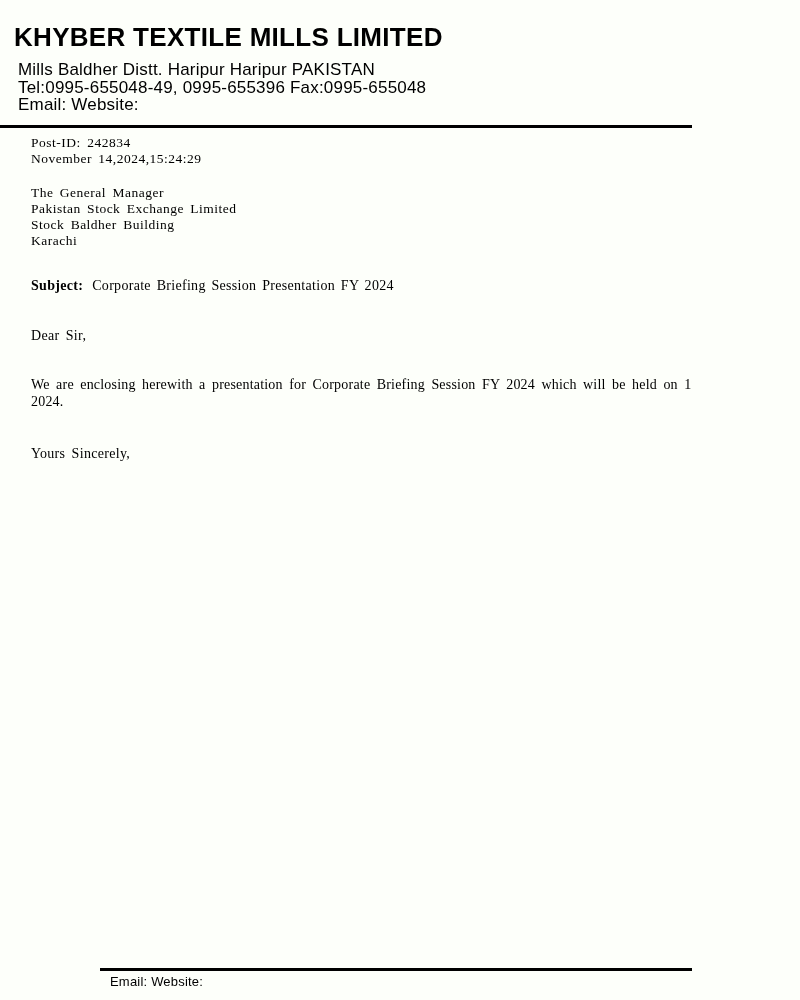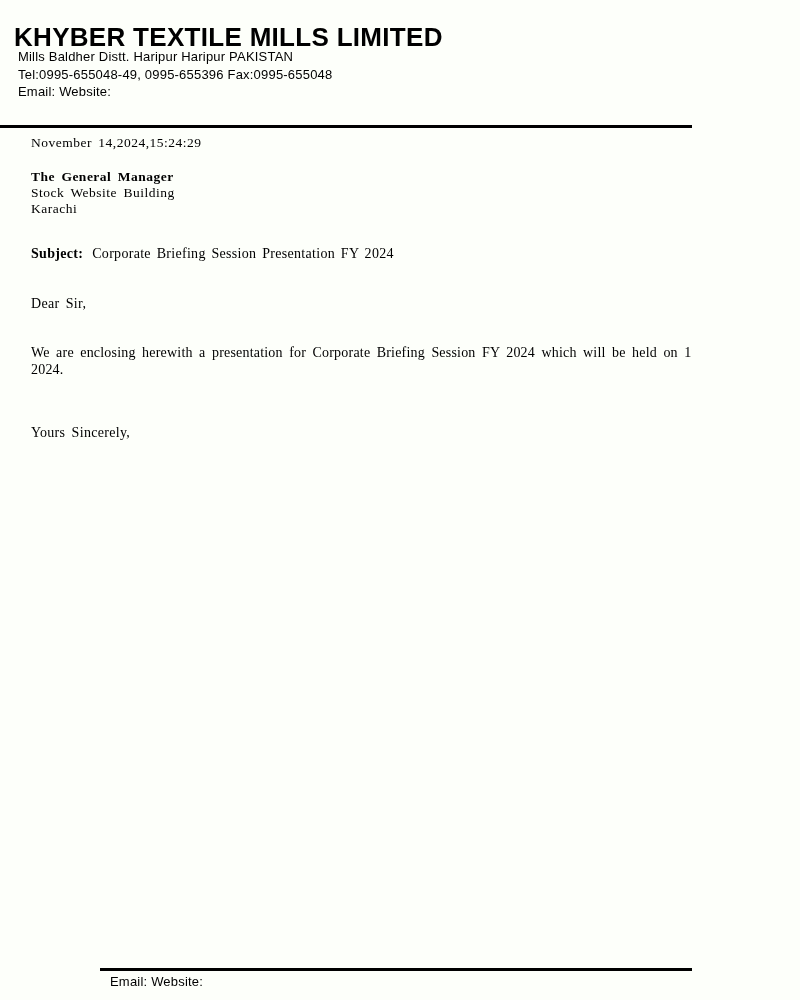--- a/index.html
+++ b/index.html
@@ -23,23 +23,23 @@
     left: 14px; top: 23px;
     font-family: "Liberation Sans", sans-serif;
     font-weight: bold;
     font-size: 26px;
     line-height: 1.1;
     letter-spacing: 0.3px;
     white-space: nowrap;
   }
   .letterhead-lines {
     position: absolute;
-    left: 18px; top: 48px;
+    left: 18px; top: 61px;
     font-family: "Liberation Sans", sans-serif;
-    font-size: 13px;
+    font-size: 17px;
     line-height: 17.5px;
     letter-spacing: 0.2px;
     white-space: nowrap;
   }
   .header-divider {
     position: absolute;
     left: 0; top: 125px;
     width: 800px; height: 3px;
     background: #000;
   }
@@ -50,21 +50,21 @@
     left: 31px; top: 135px;
     width: 746px;
     font-family: "Liberation Serif", "DejaVu Serif", serif;
     font-size: 13.5px;
     line-height: 16px;
     letter-spacing: 0.5px;
     word-spacing: 2.5px;
   }
   .post-id, .date-line { white-space: nowrap; }
   .recipient-block { margin-top: 18px; }
-  .recipient-title { font-weight: bold; }
+  .recipient-title { font-weight: normal; }
   .subject-line {
     margin-top: 28px;
     font-size: 14px;
     line-height: 17px;
     letter-spacing: 0.3px;
     word-spacing: 2px;
   }
   .subject-label { font-weight: bold; }
   .subject-text { margin-left: 9px; }
   .salutation {
@@ -75,21 +75,21 @@
   }
   .body-paragraph {
     margin-top: 32px;
     font-size: 14px;
     line-height: 17px;
     letter-spacing: 0.2px;
     word-spacing: 1.5px;
     text-align: justify;
   }
   .closing {
-    margin-top: 46px;
+    margin-top: 35px;
     font-size: 14px;
     line-height: 17px;
     letter-spacing: 0.3px;
   }
 
   
   .footer-divider {
     position: absolute;
     left: 100px; top: 968px;
     width: 602px; height: 3px;
@@ -114,25 +114,27 @@
     <div class="letterhead-lines">
       <div>Mills Baldher Distt. Haripur Haripur PAKISTAN</div>
       <div>Tel:0995-655048-49, 0995-655396 Fax:0995-655048</div>
       <div>Email: Website:</div>
     </div>
   </div>
 
   <div class="header-divider"></div>
 
   <div class="letter-body">
+    <div class="post-id">Post-ID: 242834</div>
     <div class="date-line">November 14,2024,15:24:29</div>
 
     <div class="recipient-block">
       <div class="recipient-title">The General Manager</div>
-      <div>Stock Website Building</div>
+      <div>Pakistan Stock Exchange Limited</div>
+      <div>Stock Baldher Building</div>
       <div>Karachi</div>
     </div>
 
     <div class="subject-line">
       <span class="subject-label">Subject:</span><span class="subject-text">Corporate Briefing Session Presentation FY 2024</span>
     </div>
 
     <div class="salutation">Dear Sir,</div>
 
     <div class="body-paragraph">We are enclosing herewith a presentation for Corporate Briefing Session FY 2024 which will be held on 19th November 2024.</div>

